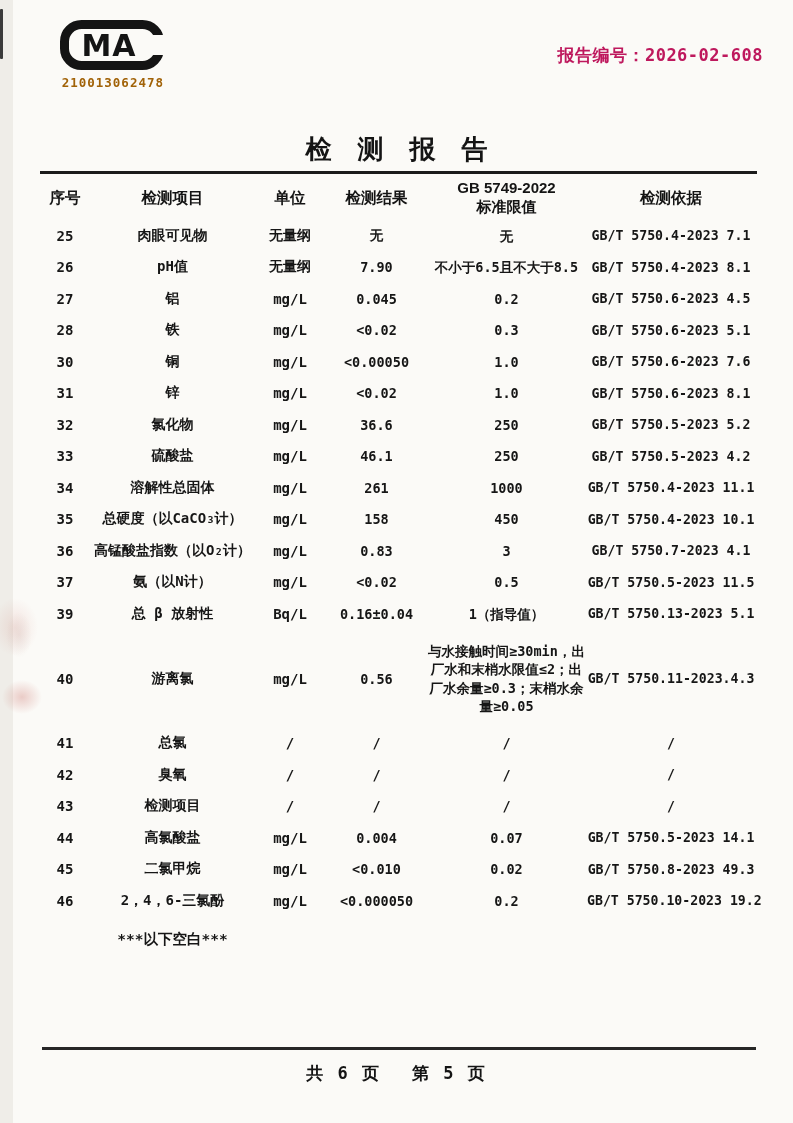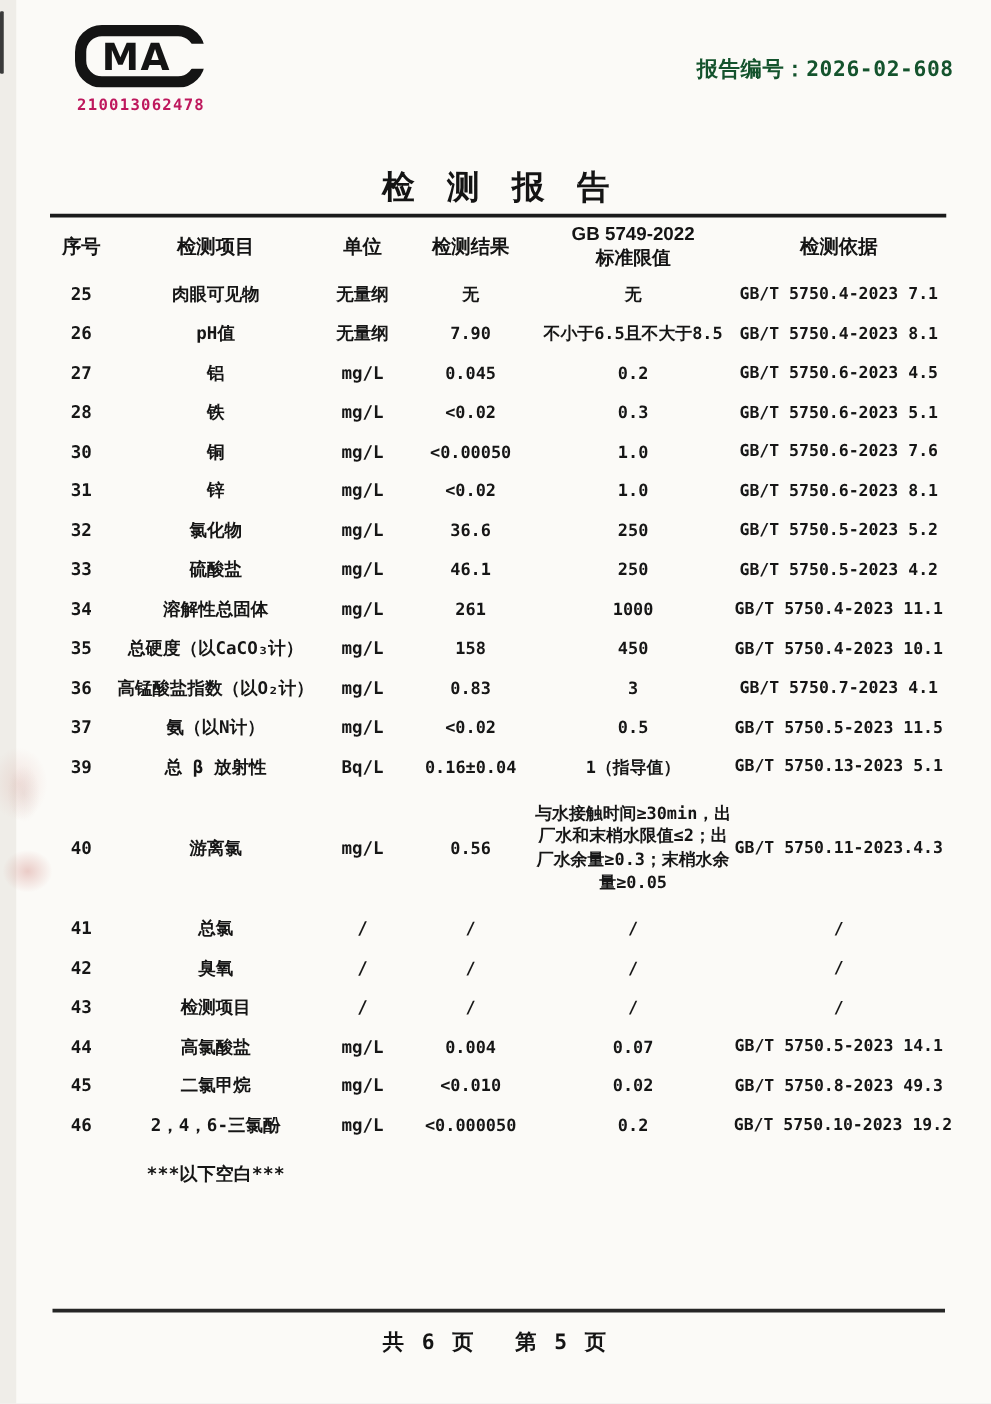--- a/index.html
+++ b/index.html
@@ -18,27 +18,27 @@
   .stain1{position:absolute;left:-8px;top:598px;width:46px;height:58px;border-radius:50%;
     background:radial-gradient(closest-side,rgba(195,92,80,0.14),rgba(195,92,80,0));}
   .stain2{position:absolute;left:2px;top:680px;width:40px;height:34px;border-radius:50%;
     background:radial-gradient(closest-side,rgba(185,70,60,0.26),rgba(185,70,60,0));}
   .stain3{position:absolute;left:6px;top:612px;width:26px;height:46px;border-radius:50%;
     background:radial-gradient(closest-side,rgba(160,120,110,0.12),rgba(160,120,110,0));}
 
   .cma{position:absolute;left:54px;top:20px;width:110px;text-align:right;}
   .cma .num{
     font-family:"DejaVu Sans Mono","Liberation Mono",monospace;
-    font-weight:bold;font-size:12.5px;letter-spacing:1px;margin-top:1px;color:#be185d;
+    font-weight:bold;font-size:12.5px;letter-spacing:1px;margin-top:1px;color:#a16207;
   }
   .report-no{
     position:absolute;top:44px;right:30px;
     font-size:17px;font-weight:bold;
     font-family:"DejaVu Sans Mono","Liberation Mono",monospace;
-    letter-spacing:0.5px;color:#14532d;
+    letter-spacing:0.5px;color:#be185d;
   }
   .title{
     position:absolute;top:132px;left:0;width:100%;
     text-align:center;font-size:26px;font-weight:bold;color:#141414;
   }
   .rule-top{position:absolute;top:171px;left:40px;width:717px;height:3px;background:#1b1b1b;}
   .rule-bottom{position:absolute;top:1047px;left:42px;width:714px;height:3px;background:#262626;}
 
   table.report{
     position:absolute;top:176px;left:40px;width:717px;

